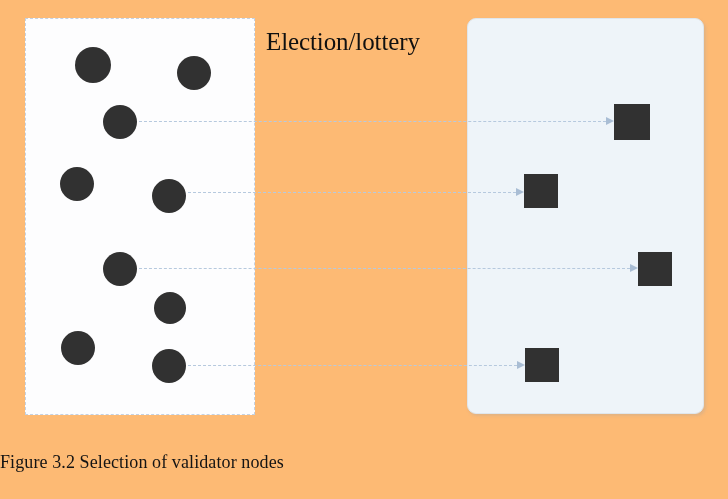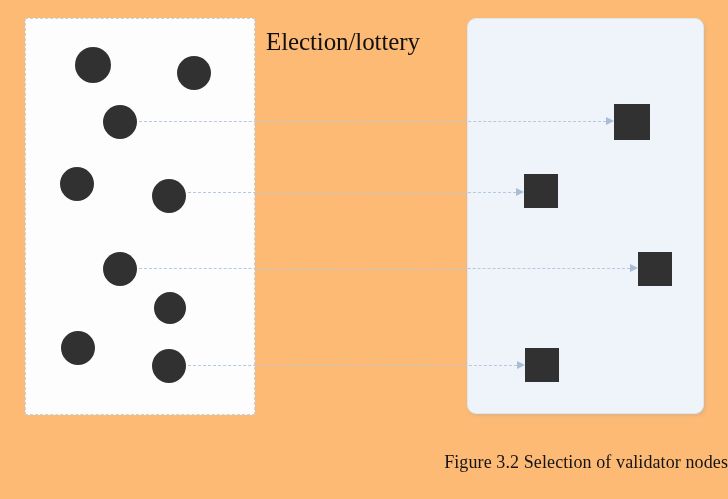--- a/index.html
+++ b/index.html
@@ -72,21 +72,21 @@
     line-height: 1.1;
     color: #101010;
     white-space: nowrap;
     letter-spacing: -0.1px;
   }
   #figure-caption {
     position: absolute;
     left: 0;
     top: 452px;
     width: 728px;
-    text-align: right;
+    text-align: left;
     font-size: 18px;
     color: #141414;
     letter-spacing: 0.1px;
   }
 </style>
 </head>
 <body>
 
 <div id="stage">
 

